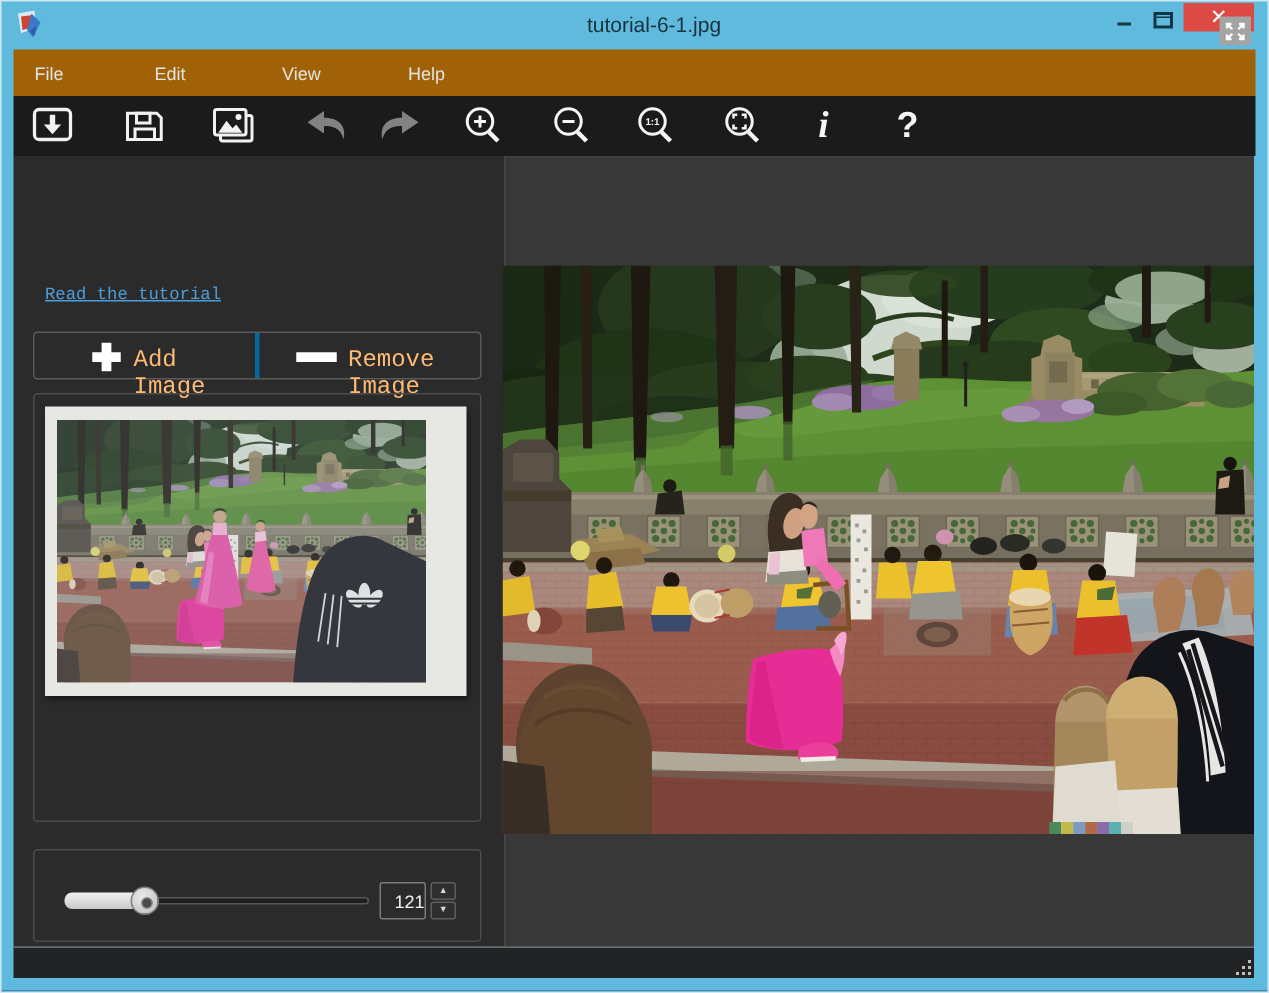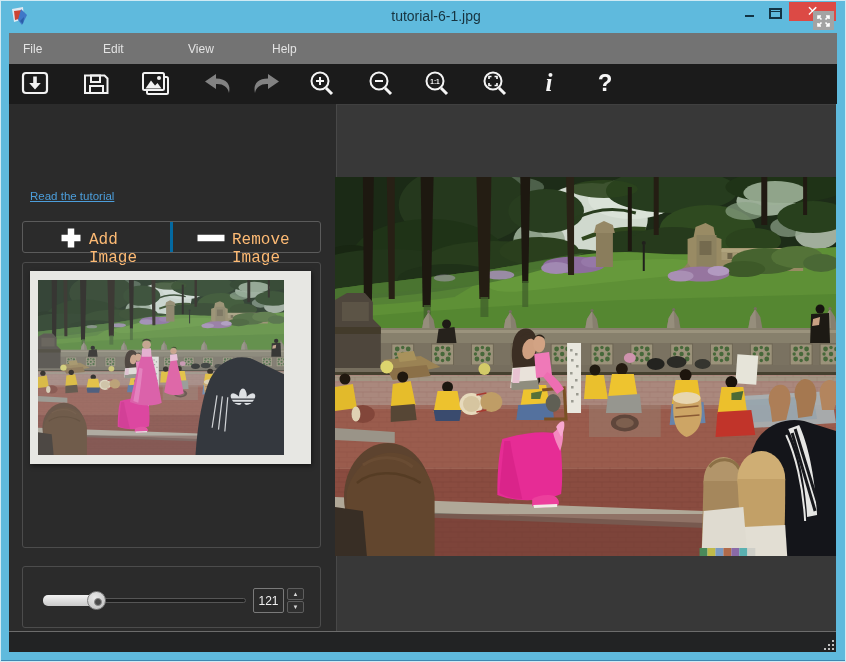--- a/index.html
+++ b/index.html
@@ -9,46 +9,46 @@
   
   #title{position:absolute;left:0;top:0;width:846px;height:33px;background:#5fbadd;}
   #title .txt{position:absolute;left:0;right:0;top:8px;text-align:center;font-size:14px;color:#17333f;padding-left:26px;}
   #appicon{position:absolute;left:11px;top:7px;width:17px;height:19px;}
   #minbtn{position:absolute;left:745px;top:15px;width:9px;height:2px;background:#123444;}
   #maxbtn{position:absolute;left:769px;top:8px;width:13px;height:11px;border:2px solid #123444;}
   #maxbtn:after{content:"";position:absolute;left:0;top:1px;width:9px;height:1px;background:#123444;}
   #closebtn{position:absolute;left:789px;top:2px;width:47px;height:19px;background:#dc4a45;color:#fff;text-align:center;font-size:14px;line-height:18px;}
   #graysq{position:absolute;left:813px;top:11px;width:21px;height:19px;background:#a3a3a3;z-index:60;}
   
-  #menu{position:absolute;left:9px;top:33px;width:828px;height:31px;background:#737373;color:#e3e3e3;font-size:12px;}
+  #menu{position:absolute;left:9px;top:33px;width:828px;height:31px;background:#a16207;color:#e3e3e3;font-size:12px;}
   #menu span{position:absolute;top:9px;}
   
   #tools{position:absolute;left:9px;top:64px;width:828px;height:40px;background:#1b1b1b;}
   
   #leftpanel{position:absolute;left:9px;top:104px;width:327px;height:527px;background:#2b2b2b;color:#dedede;}
   #canvas{position:absolute;left:336px;top:104px;width:500px;height:527px;background:#383838;border-left:1px solid #484848;border-top:1px solid #404040;}
   #photo{position:absolute;left:-2px;top:72px;width:501px;height:379px;}
   
   #para{position:absolute;left:21px;top:22px;width:295px;font-size:11.5px;line-height:13.5px;color:#e2e2e2;}
-  #tut{position:absolute;left:21px;top:86px;font-size:11.5px;color:#4c9edb;text-decoration:underline;}
+  #tut{position:absolute;left:21px;top:86px;font-size:11.5px;color:#4c9edb;text-decoration:underline;font-family:Liberation Mono, monospace;}
   #btnrow{position:absolute;left:13px;top:117px;width:299px;height:32px;border:1px solid #5b5b5b;border-radius:3px;display:flex;}
   #btnrow .btn{flex:1;position:relative;color:#fdba74;font-size:16px;font-family:Liberation Mono, monospace;}
   #btnrow .btn+.btn{border-left:3px solid #0369a1;}
   #btnrow .lbl{position:absolute;top:9px;}
   #listbox{position:absolute;left:13px;top:158px;width:299px;height:286px;border:1px solid #4c4c4c;border-radius:3px;}
   #thumbframe{position:absolute;left:7px;top:8px;width:281px;height:193px;background:#e7e7e3;box-shadow:1px 2px 4px rgba(0,0,0,.5);}
   #thumbphoto{position:absolute;left:8px;top:9px;width:246px;height:175px;}
   #marker{position:absolute;left:13px;top:462px;width:299px;height:62px;border:1px solid #4c4c4c;border-radius:3px;}
   #marker .legend{position:absolute;left:0;right:0;top:-7px;text-align:center;font-size:11.5px;color:#dadada;}
   #marker .legend span{background:#2b2b2b;padding:0 5px;}
   #slidertrack{position:absolute;left:20px;top:31px;width:203px;height:5px;background:#1e1e1e;border:1px solid #565656;border-radius:3px;}
   #sliderfill{position:absolute;left:20px;top:28px;width:54px;height:11px;border-radius:5px;background:linear-gradient(#f2f2f2,#c9c9c9);}
   #sliderthumb{position:absolute;left:64px;top:24px;width:19px;height:19px;border-radius:50%;background:radial-gradient(circle at 40% 35%,#e9e9e9,#bdbdbd);border:1px solid #7e7e7e;}
   #sliderthumb:after{content:"";position:absolute;left:5.5px;top:5.5px;width:6px;height:6px;border-radius:50%;background:#4a4a4a;border:1px solid #8a8a8a;}
-  #numbox{position:absolute;left:230px;top:21px;width:31px;height:25px;border:1px solid #7a7a7a;border-radius:2px;color:#f0f0f0;font-size:12px;text-align:center;line-height:24px;}
+  #numbox{position:absolute;left:230px;top:21px;width:31px;height:25px;border:1px solid #7a7a7a;border-radius:2px;color:#f0f0f0;font-size:12px;text-align:right;line-height:24px;}
   #spin{position:absolute;left:264px;top:21px;width:17px;height:25px;}
   #spin .b{position:absolute;left:0;width:17px;height:12px;border:1px solid #5e5e5e;border-radius:2px;color:#d8d8d8;font-size:6px;text-align:center;line-height:11px;background:#2f2f2f;}
   
   #status{position:absolute;left:9px;top:631px;width:827px;height:21px;background:#222324;border-top:1px solid #6c6c6c;}
   
 </style>
 </head>
 <body>
 <div id="win">
   <div id="title">

